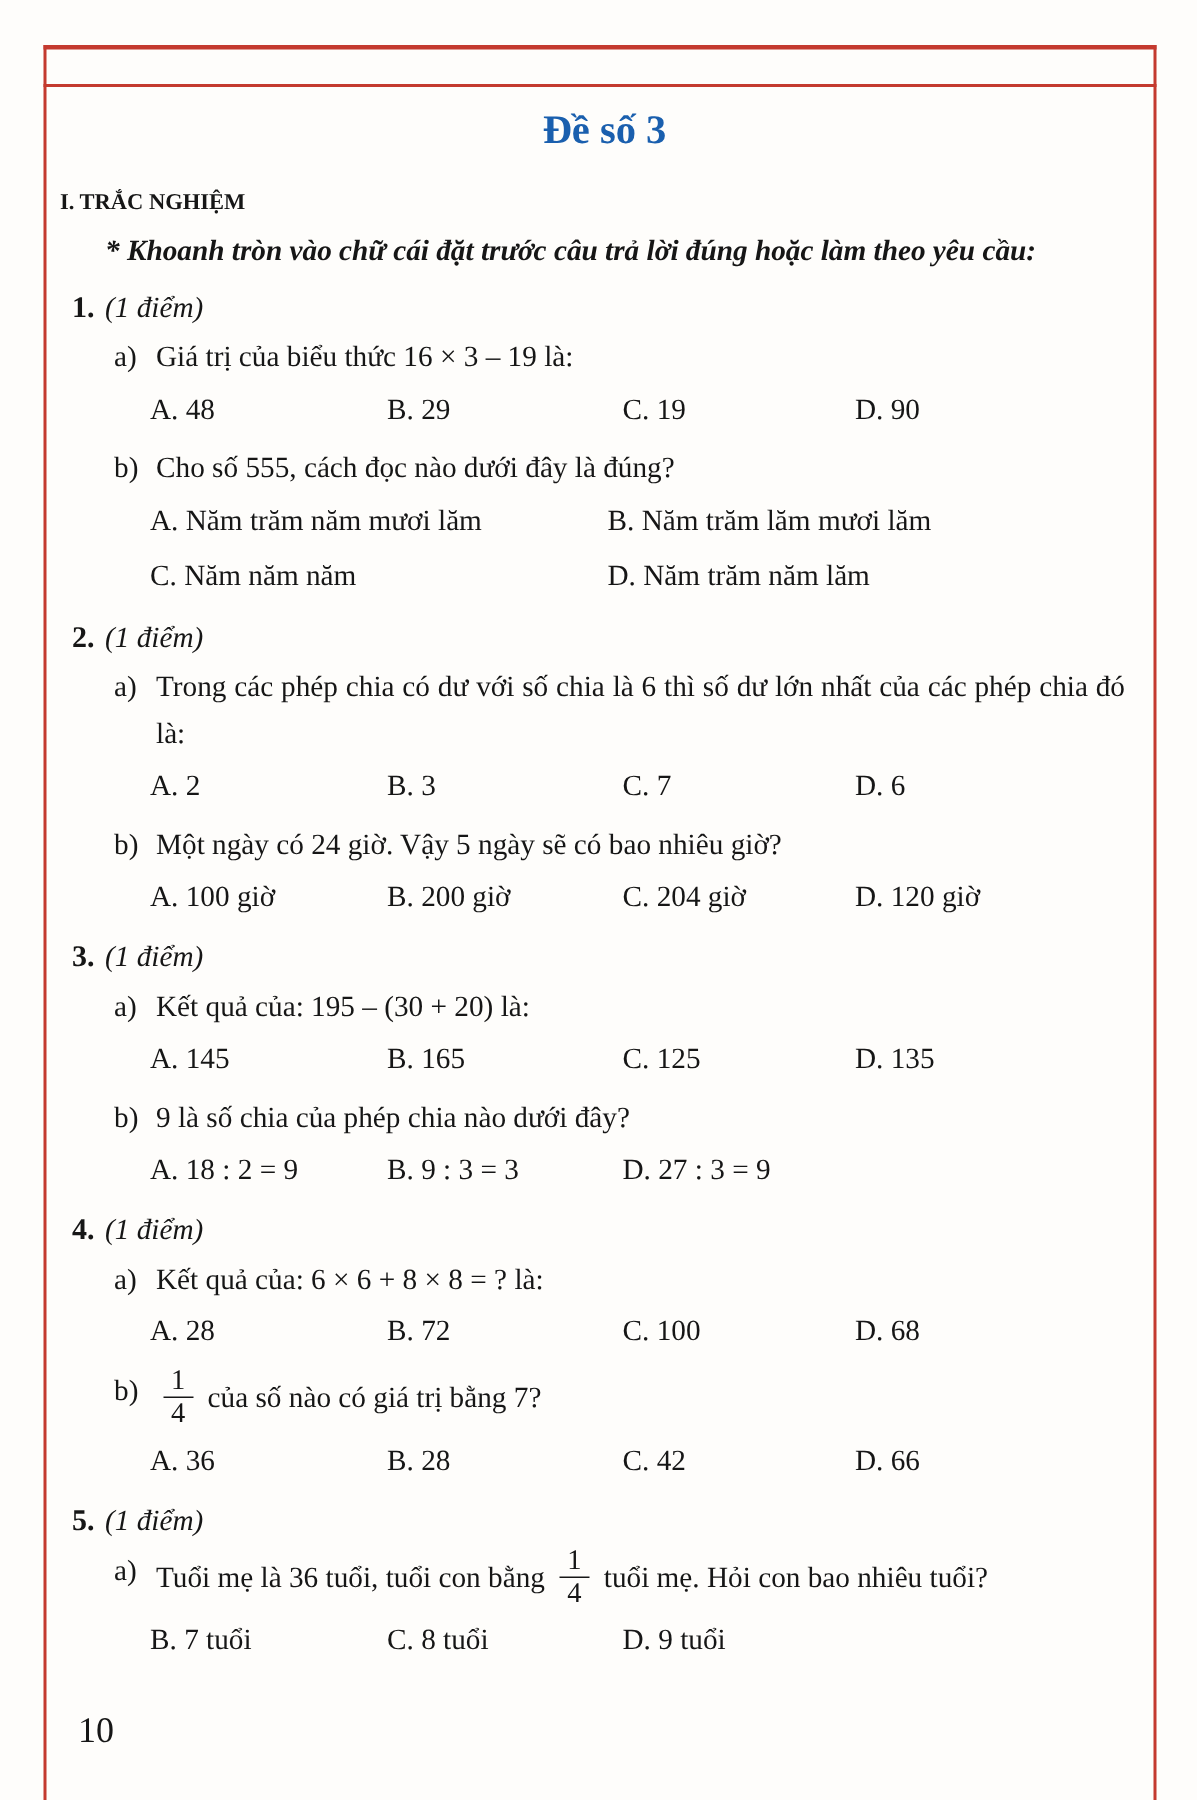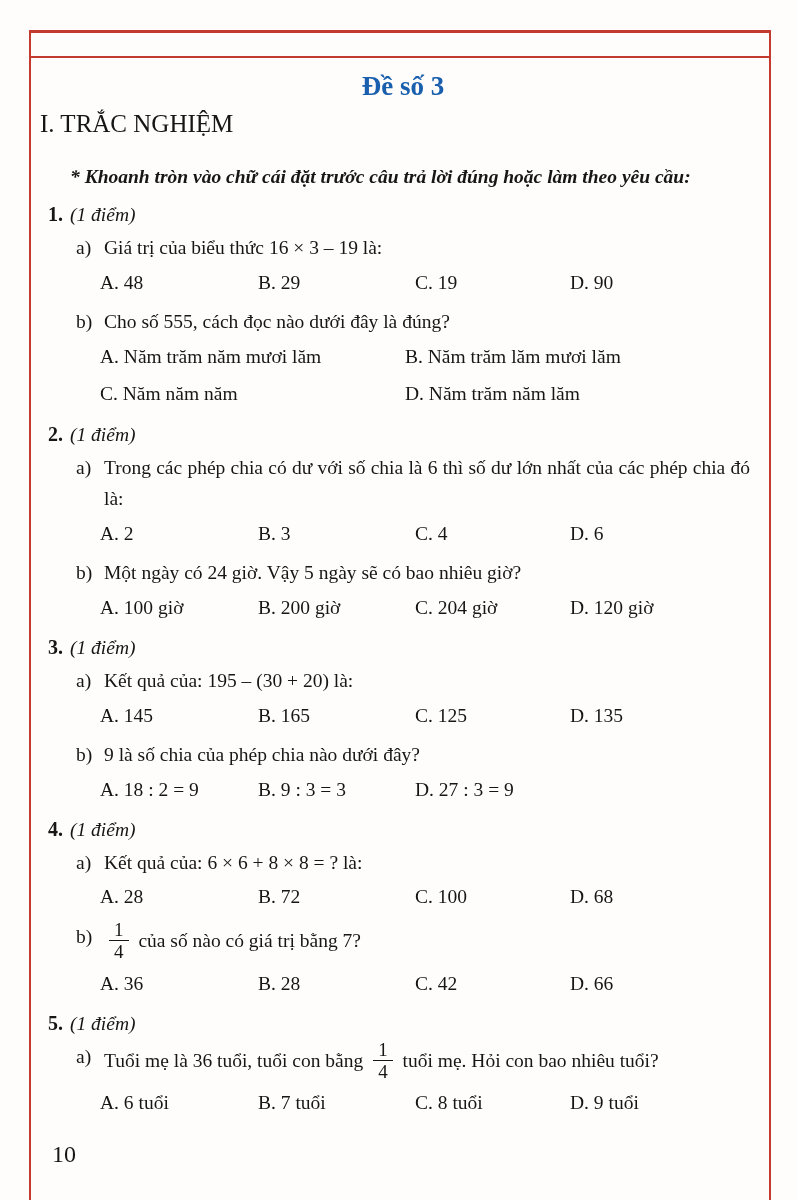--- a/index.html
+++ b/index.html
@@ -16,31 +16,31 @@
   }
   .rule { position: absolute; background: #c43a2f; }
   .rule-top-outer { left: 29px; right: 27px; top: 30px; height: 3px; }
   .rule-top-inner { left: 29px; right: 27px; top: 56px; height: 2px; }
   .rule-left  { left: 29px;  top: 30px; bottom: 0; width: 2px; }
   .rule-right { right: 27px; top: 30px; bottom: 0; width: 2px; }
 
   .content { position: absolute; top: 70px; left: 40px; width: 726px; }
 
   .title {
-    margin: 0 0 6px 0;
+    margin: 0 0 24px 0;
     text-align: center;
     color: #1a5fae;
     font-size: 27px;
     font-weight: bold;
     line-height: 1.2;
   }
   .section-heading {
-    margin: 0 0 20px 0;
-    font-size: 25px;
-    font-weight: normal;
+    margin: 0 0 6px 0;
+    font-size: 15px;
+    font-weight: bold;
     line-height: 1.3;
   }
   .instruction {
     margin: 0 0 6px 0;
     padding-left: 30px;
     font-weight: bold;
     font-style: italic;
   }
 
   .question { margin: 0 16px 8px 0; }
@@ -115,21 +115,21 @@
       </div>
       <div class="question">
         <div class="q-head"><span class="q-num">2.</span><span class="q-points">(1 điểm)</span></div>
         <div class="part-line">
           <span class="part-label">a)</span>
           <span class="part-text">Trong các phép chia có dư với số chia là 6 thì số dư lớn nhất của các phép chia đó là:</span>
         </div>
         <div class="options cols-4">
           <span class="option">A. 2</span>
           <span class="option">B. 3</span>
-          <span class="option">C. 4</span>
+          <span class="option">C. 7</span>
           <span class="option">D. 6</span>
         </div>
         <div class="part-line">
           <span class="part-label">b)</span>
           <span class="part-text">Một ngày có 24 giờ. Vậy 5 ngày sẽ có bao nhiêu giờ?</span>
         </div>
         <div class="options cols-4">
           <span class="option">A. 100 giờ</span>
           <span class="option">B. 200 giờ</span>
           <span class="option">C. 204 giờ</span>
@@ -187,21 +187,20 @@
       <div class="question">
         <div class="q-head"><span class="q-num">5.</span><span class="q-points">(1 điểm)</span></div>
         <div class="part-line">
           <span class="part-label">a)</span>
           <span class="part-text">Tuổi mẹ là 36 tuổi, tuổi con bằng <span class="frac">
               <span class="num">1</span>
               <span class="den">4</span>
             </span> tuổi mẹ. Hỏi con bao nhiêu tuổi?</span>
         </div>
         <div class="options cols-4">
-          <span class="option">A. 6 tuổi</span>
           <span class="option">B. 7 tuổi</span>
           <span class="option">C. 8 tuổi</span>
           <span class="option">D. 9 tuổi</span>
         </div>
       </div>
     </div>
 </div>
 
 <div class="page-number">10</div>
 

